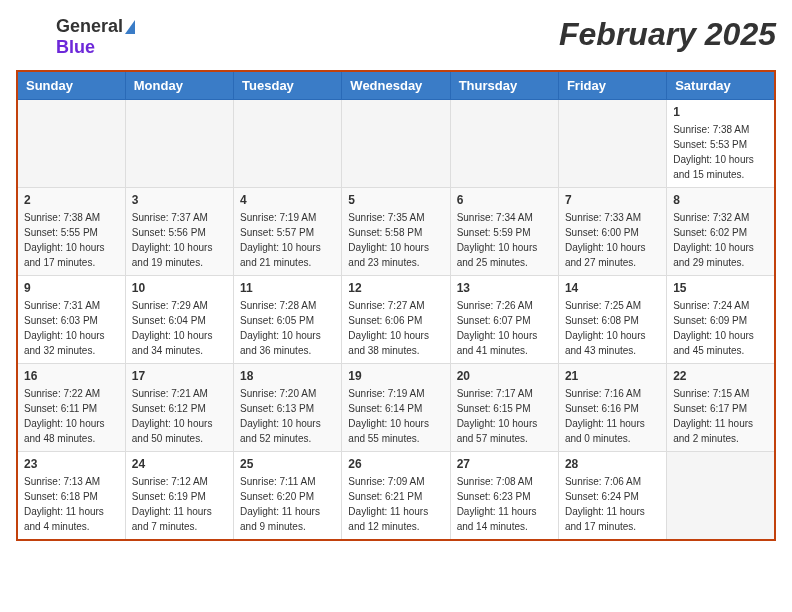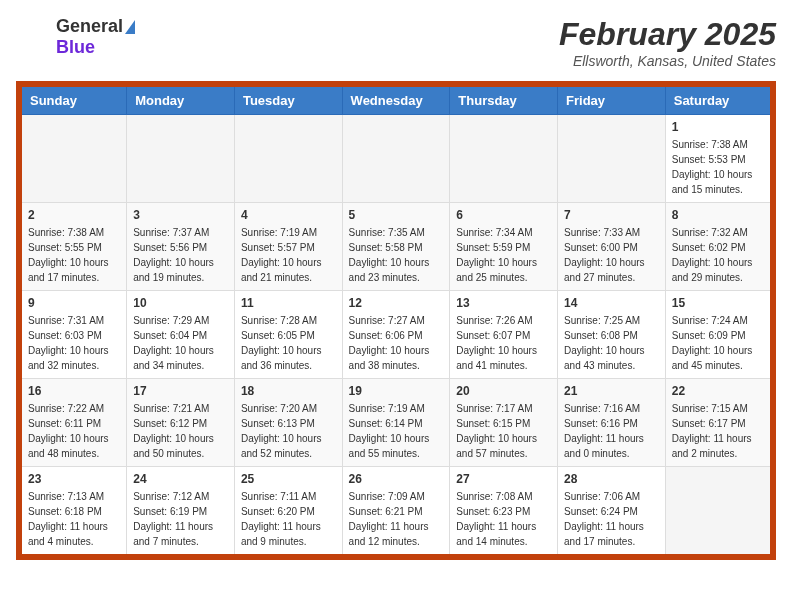--- a/index.html
+++ b/index.html
@@ -54,21 +54,21 @@
       font-weight: bold;
       color: #333;
     }
     .location {
       font-size: 14px;
       color: #555;
     }
     .calendar {
       width: 100%;
       border-collapse: collapse;
-      border: 6px solid #c2410c;
+      border: 2px solid #c2410c;
     }
     .calendar th {
       background-color: #3a7cc7;
       color: #fff;
       font-size: 13px;
       font-weight: bold;
       padding: 6px 8px;
       text-align: left;
       border: 1px solid #2a6ab7;
     }
@@ -106,21 +106,20 @@
 <div class="header">
   <div class="logo">
     <div class="logo-top-row">
       <span class="logo-general">General</span>
       <span class="logo-icon"></span>
     </div>
     <span class="logo-blue">Blue</span>
   </div>
   <div class="title-block">
     <div class="month-year">February 2025</div>
-    <div class="location">Ellsworth, Kansas, United States</div>
   </div>
 </div>
 
 <table class="calendar">
   <thead>
     <tr>
     <th>Sunday</th>
         <th>Monday</th>
         <th>Tuesday</th>
         <th>Wednesday</th>

